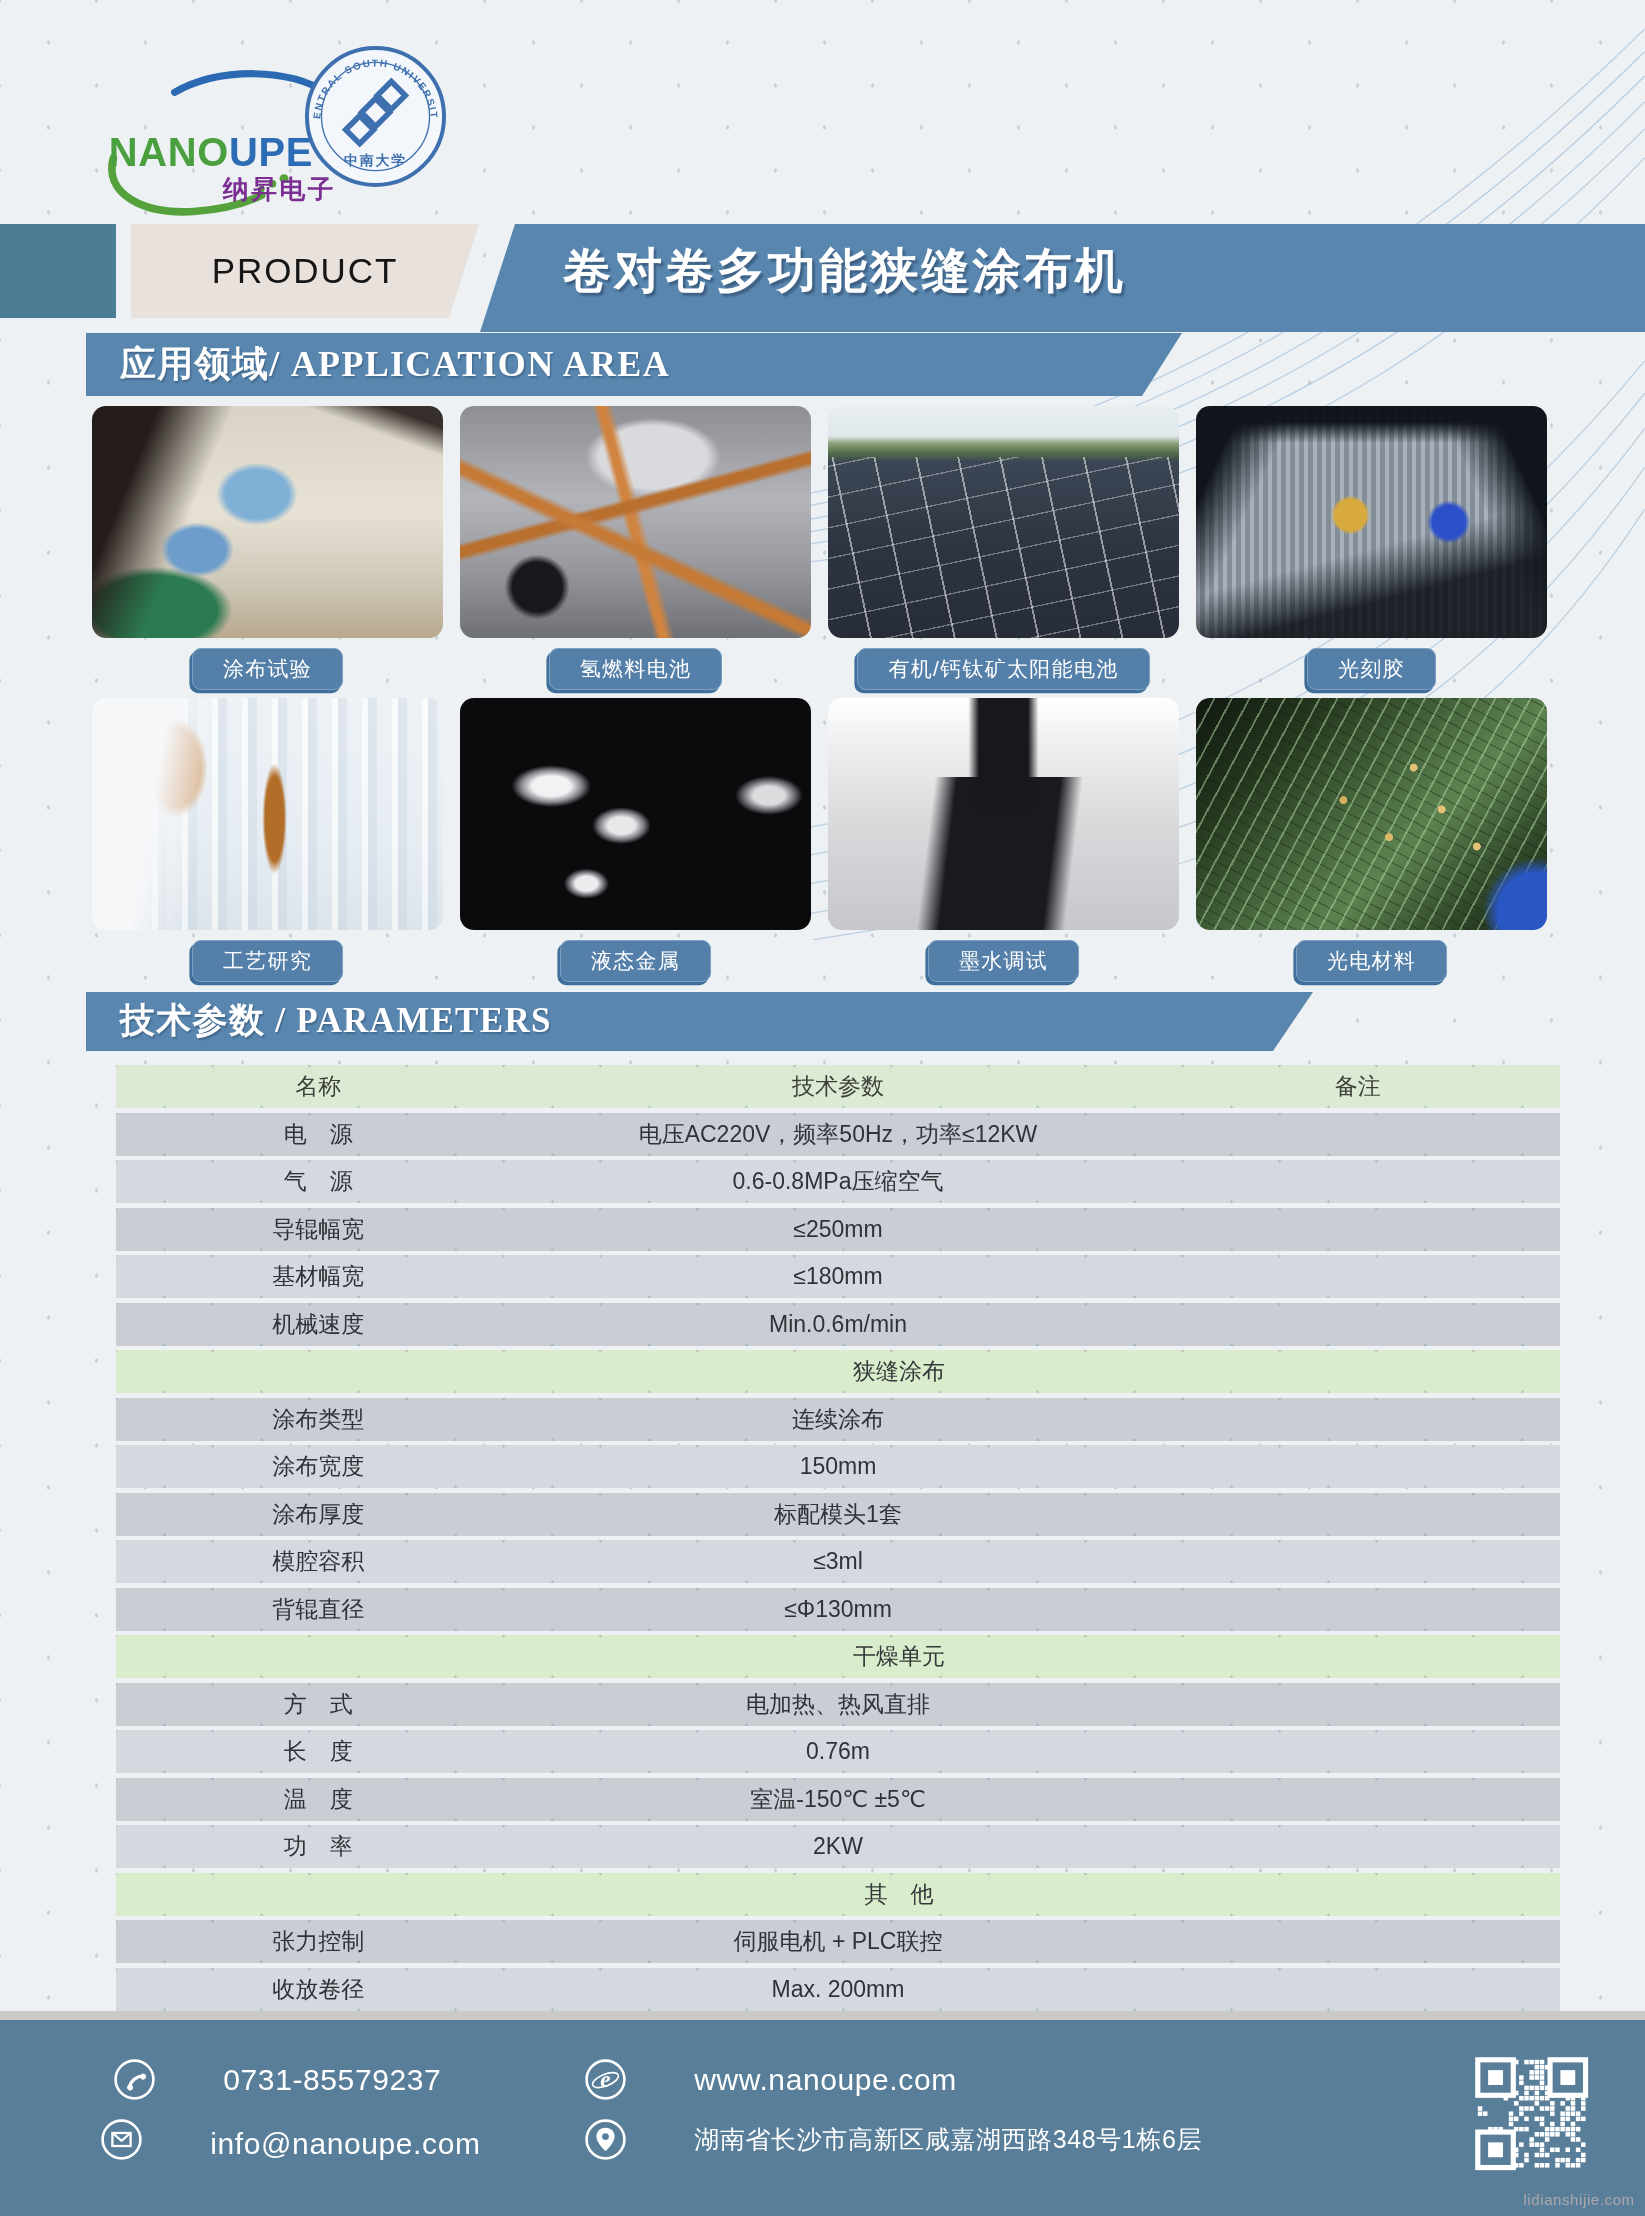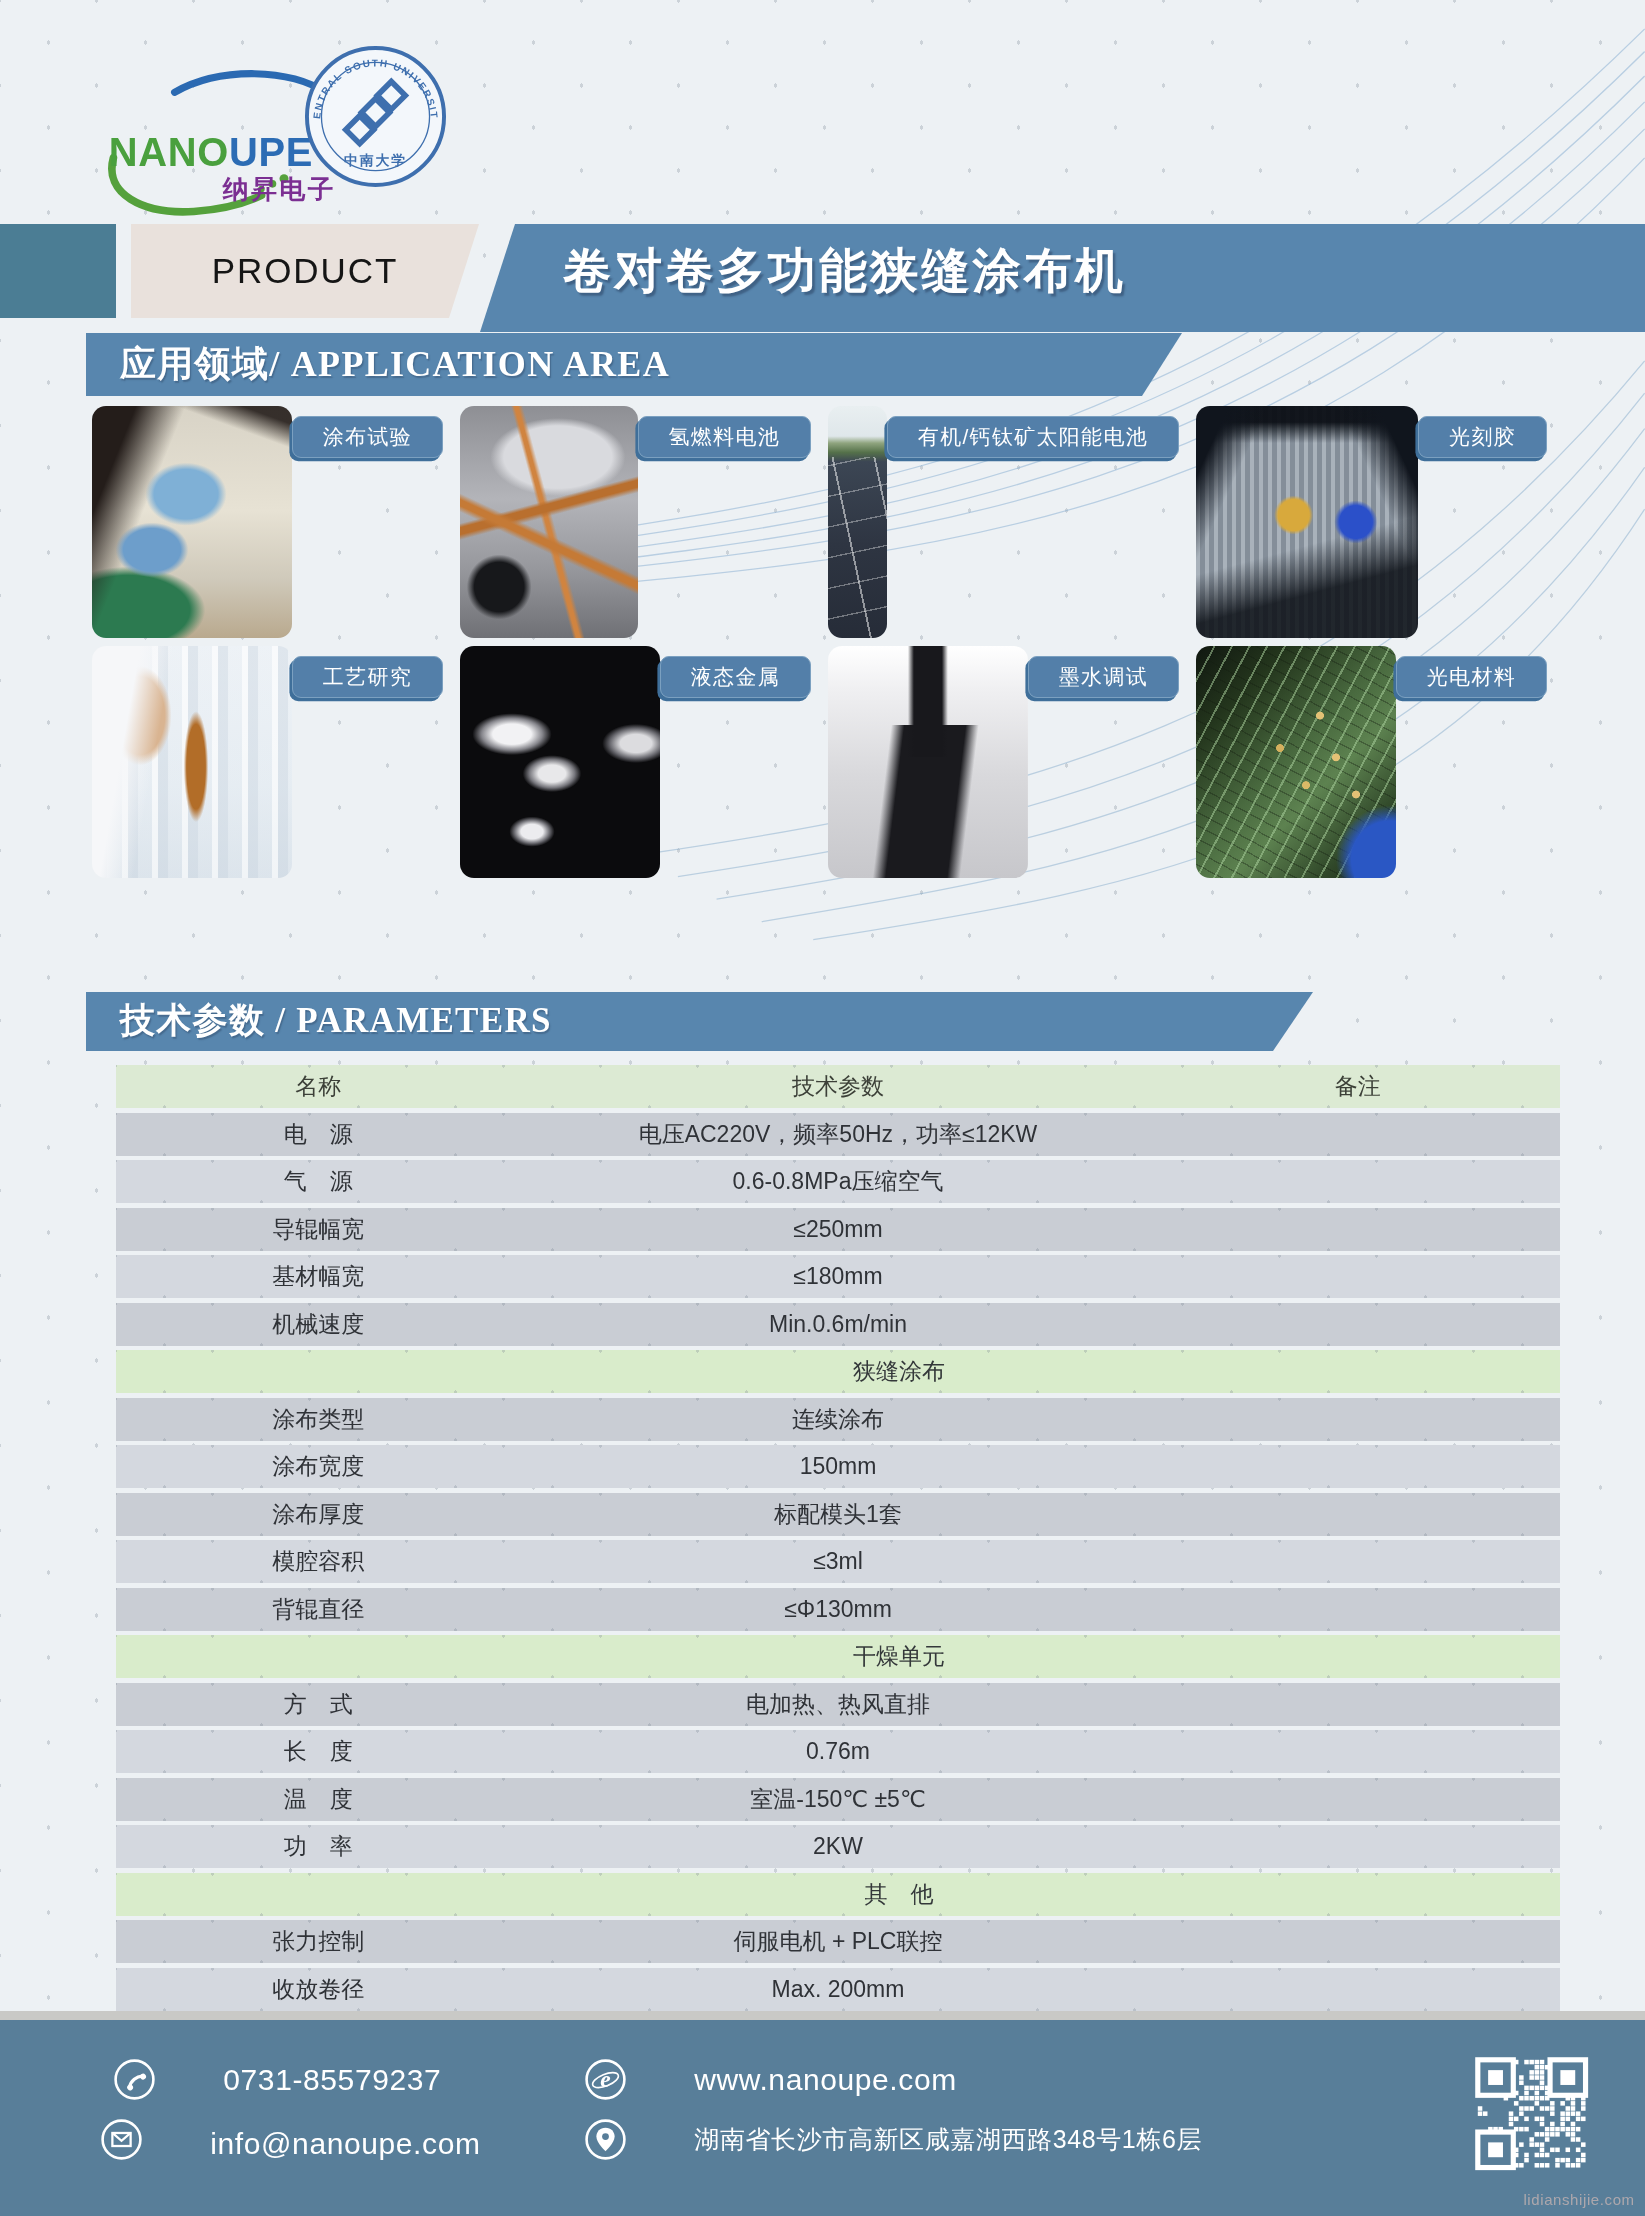--- a/index.html
+++ b/index.html
@@ -25,21 +25,21 @@
     clip-path:polygon(0 0,100% 0,calc(100% - 40px) 100%,0 100%);white-space:nowrap;}
   .sec-bar .t{display:block;padding-left:34px;font-weight:700;letter-spacing:1.3px;
     text-shadow:1.3px 1.9px 1.3px rgba(34,54,84,.35);font-family:Liberation Serif, serif;}
   .app-bar{top:333px;width:1096px;height:63px;}
   .app-bar .t{line-height:63px;font-size:36px;}
   .param-bar{top:992px;width:1227px;height:59px;}
   .param-bar .t{line-height:57px;font-size:35px;}
   
   .app-grid{position:absolute;left:92px;top:406px;width:1457px;display:grid;
     grid-template-columns:repeat(4,351px);column-gap:17px;row-gap:8.4px;}
-  .app-card{display:flex;align-items:flex-start;}
+  .app-card{display:flex;flex-direction:column;align-items:center;}
   .photo{width:351px;height:232px;border-radius:14px;}
   .pill{margin-top:9.7px;height:40px;line-height:40px;padding:0 30px;background:#537fa9;border:0.6px solid #7ba0c0;
     border-radius:9px;color:#fff;font-size:21px;letter-spacing:1.3px;box-shadow:-2.6px 3.2px 0 #3f6f9a;white-space:nowrap;}
   
   .coating-test{background:
     radial-gradient(ellipse 58px 45px at 47% 38%, #7fb0d6 0 55%, rgba(127,176,214,0) 70%),
     radial-gradient(ellipse 52px 39px at 30% 62%, #6d9ecb 0 55%, rgba(109,158,203,0) 70%),
     linear-gradient(112deg, #241d1a 0 15%, rgba(36,29,26,0) 32%),
     linear-gradient(200deg, rgba(36,29,26,.9) 0 6%, rgba(36,29,26,0) 14%),
     radial-gradient(ellipse 103px 58px at 18% 88%, #2c7a50 0 60%, rgba(44,122,80,0) 75%),

